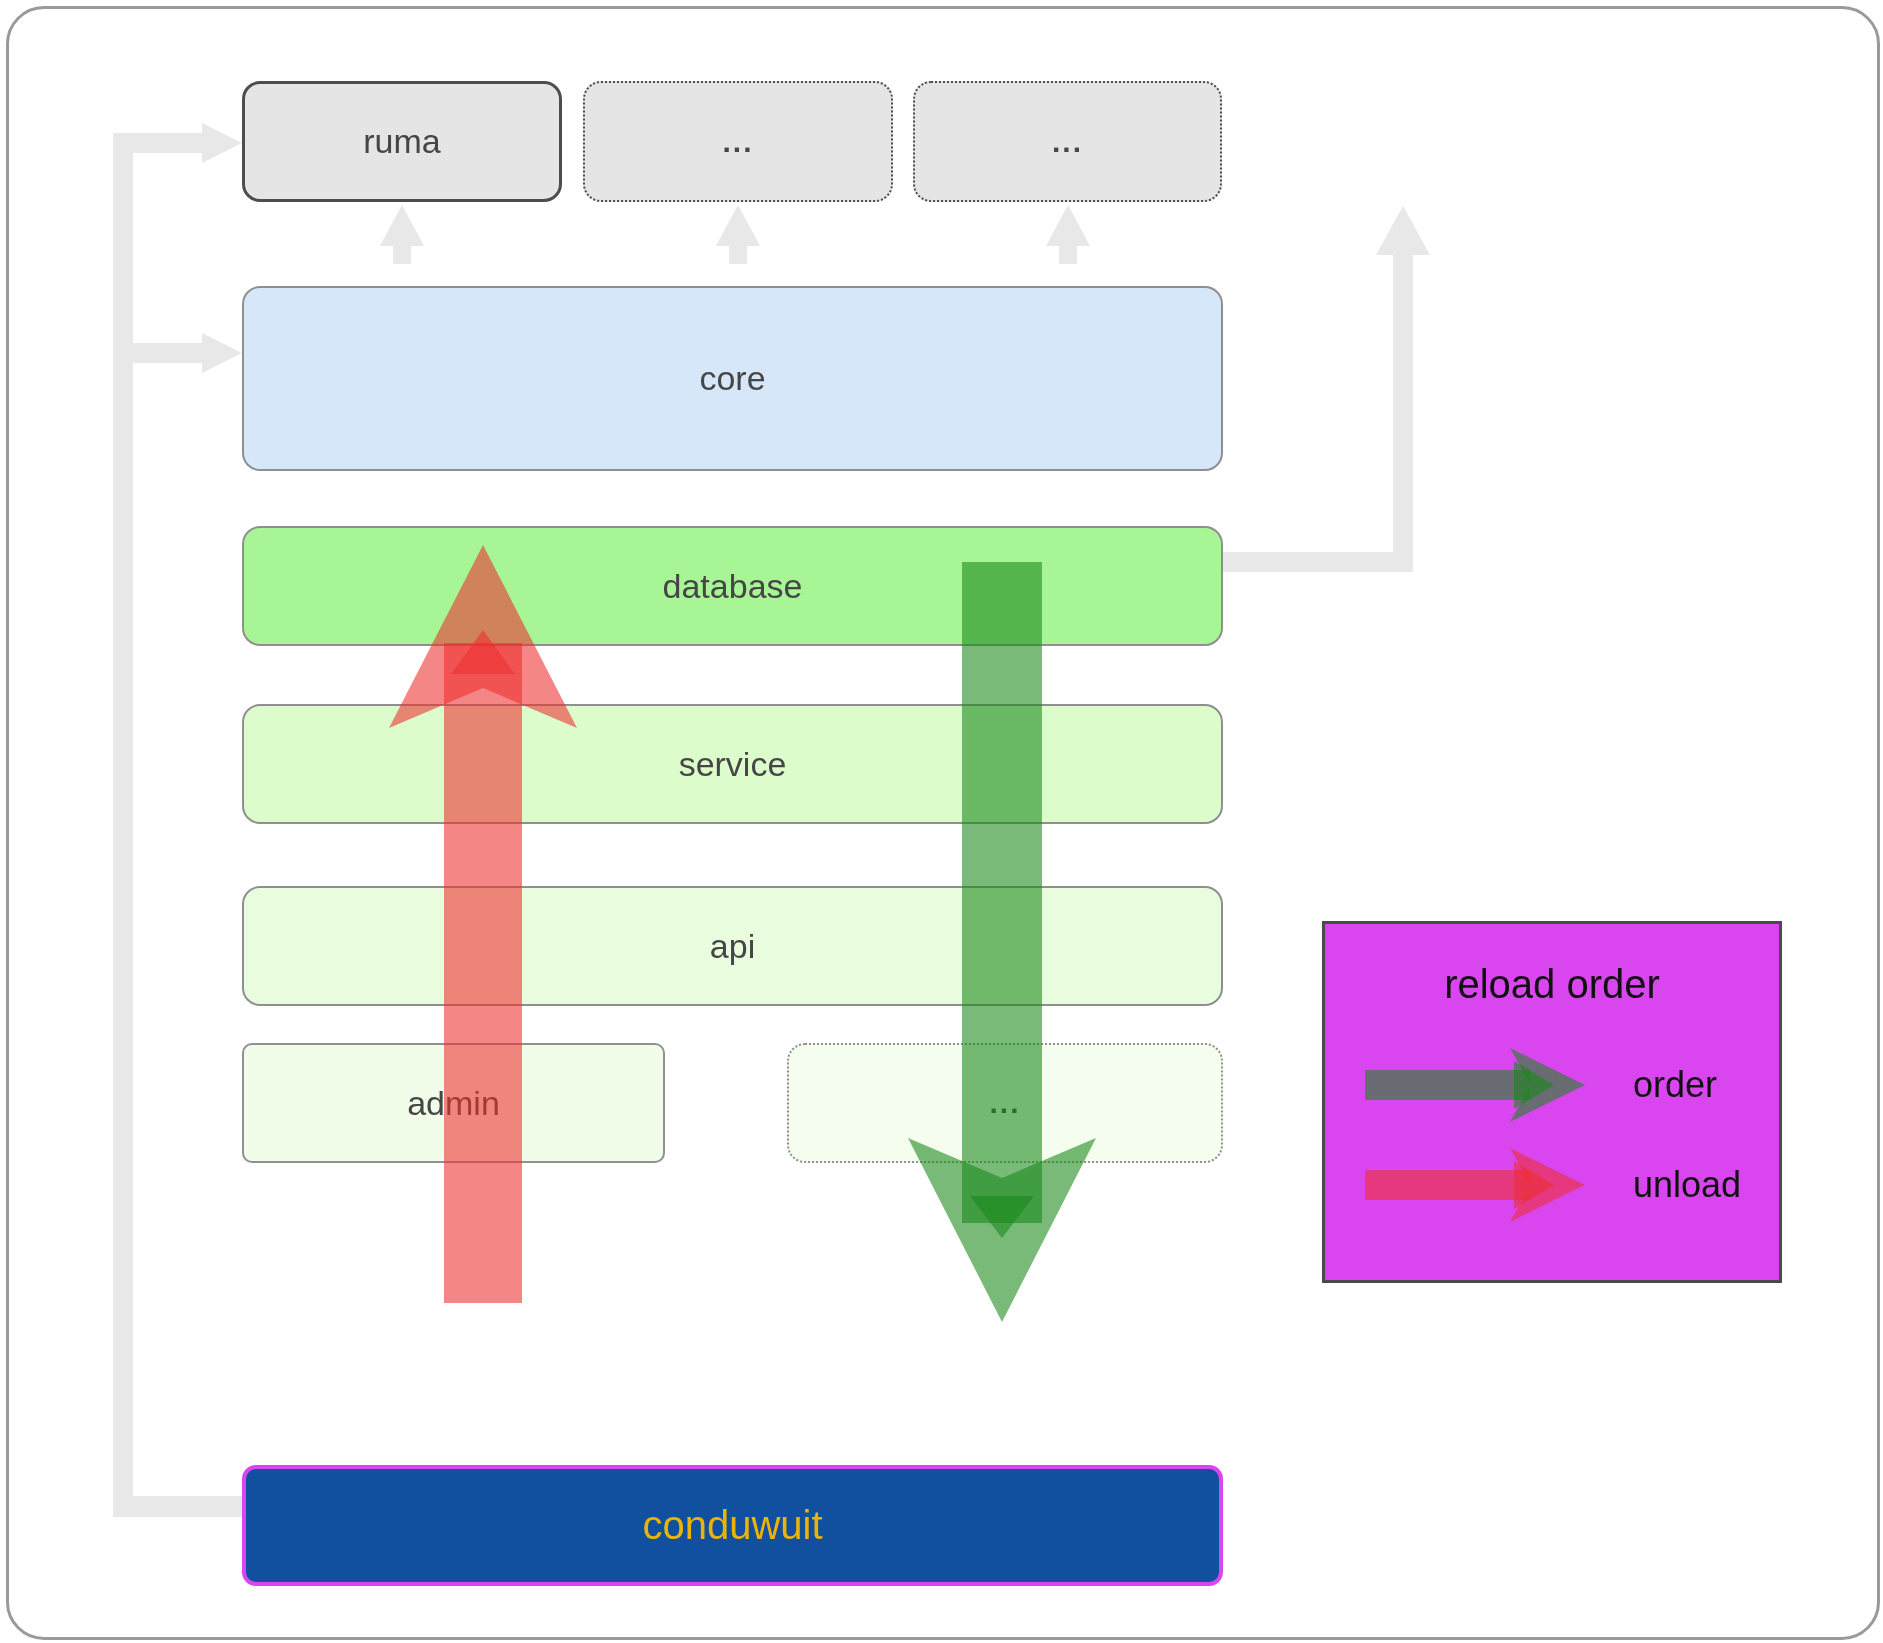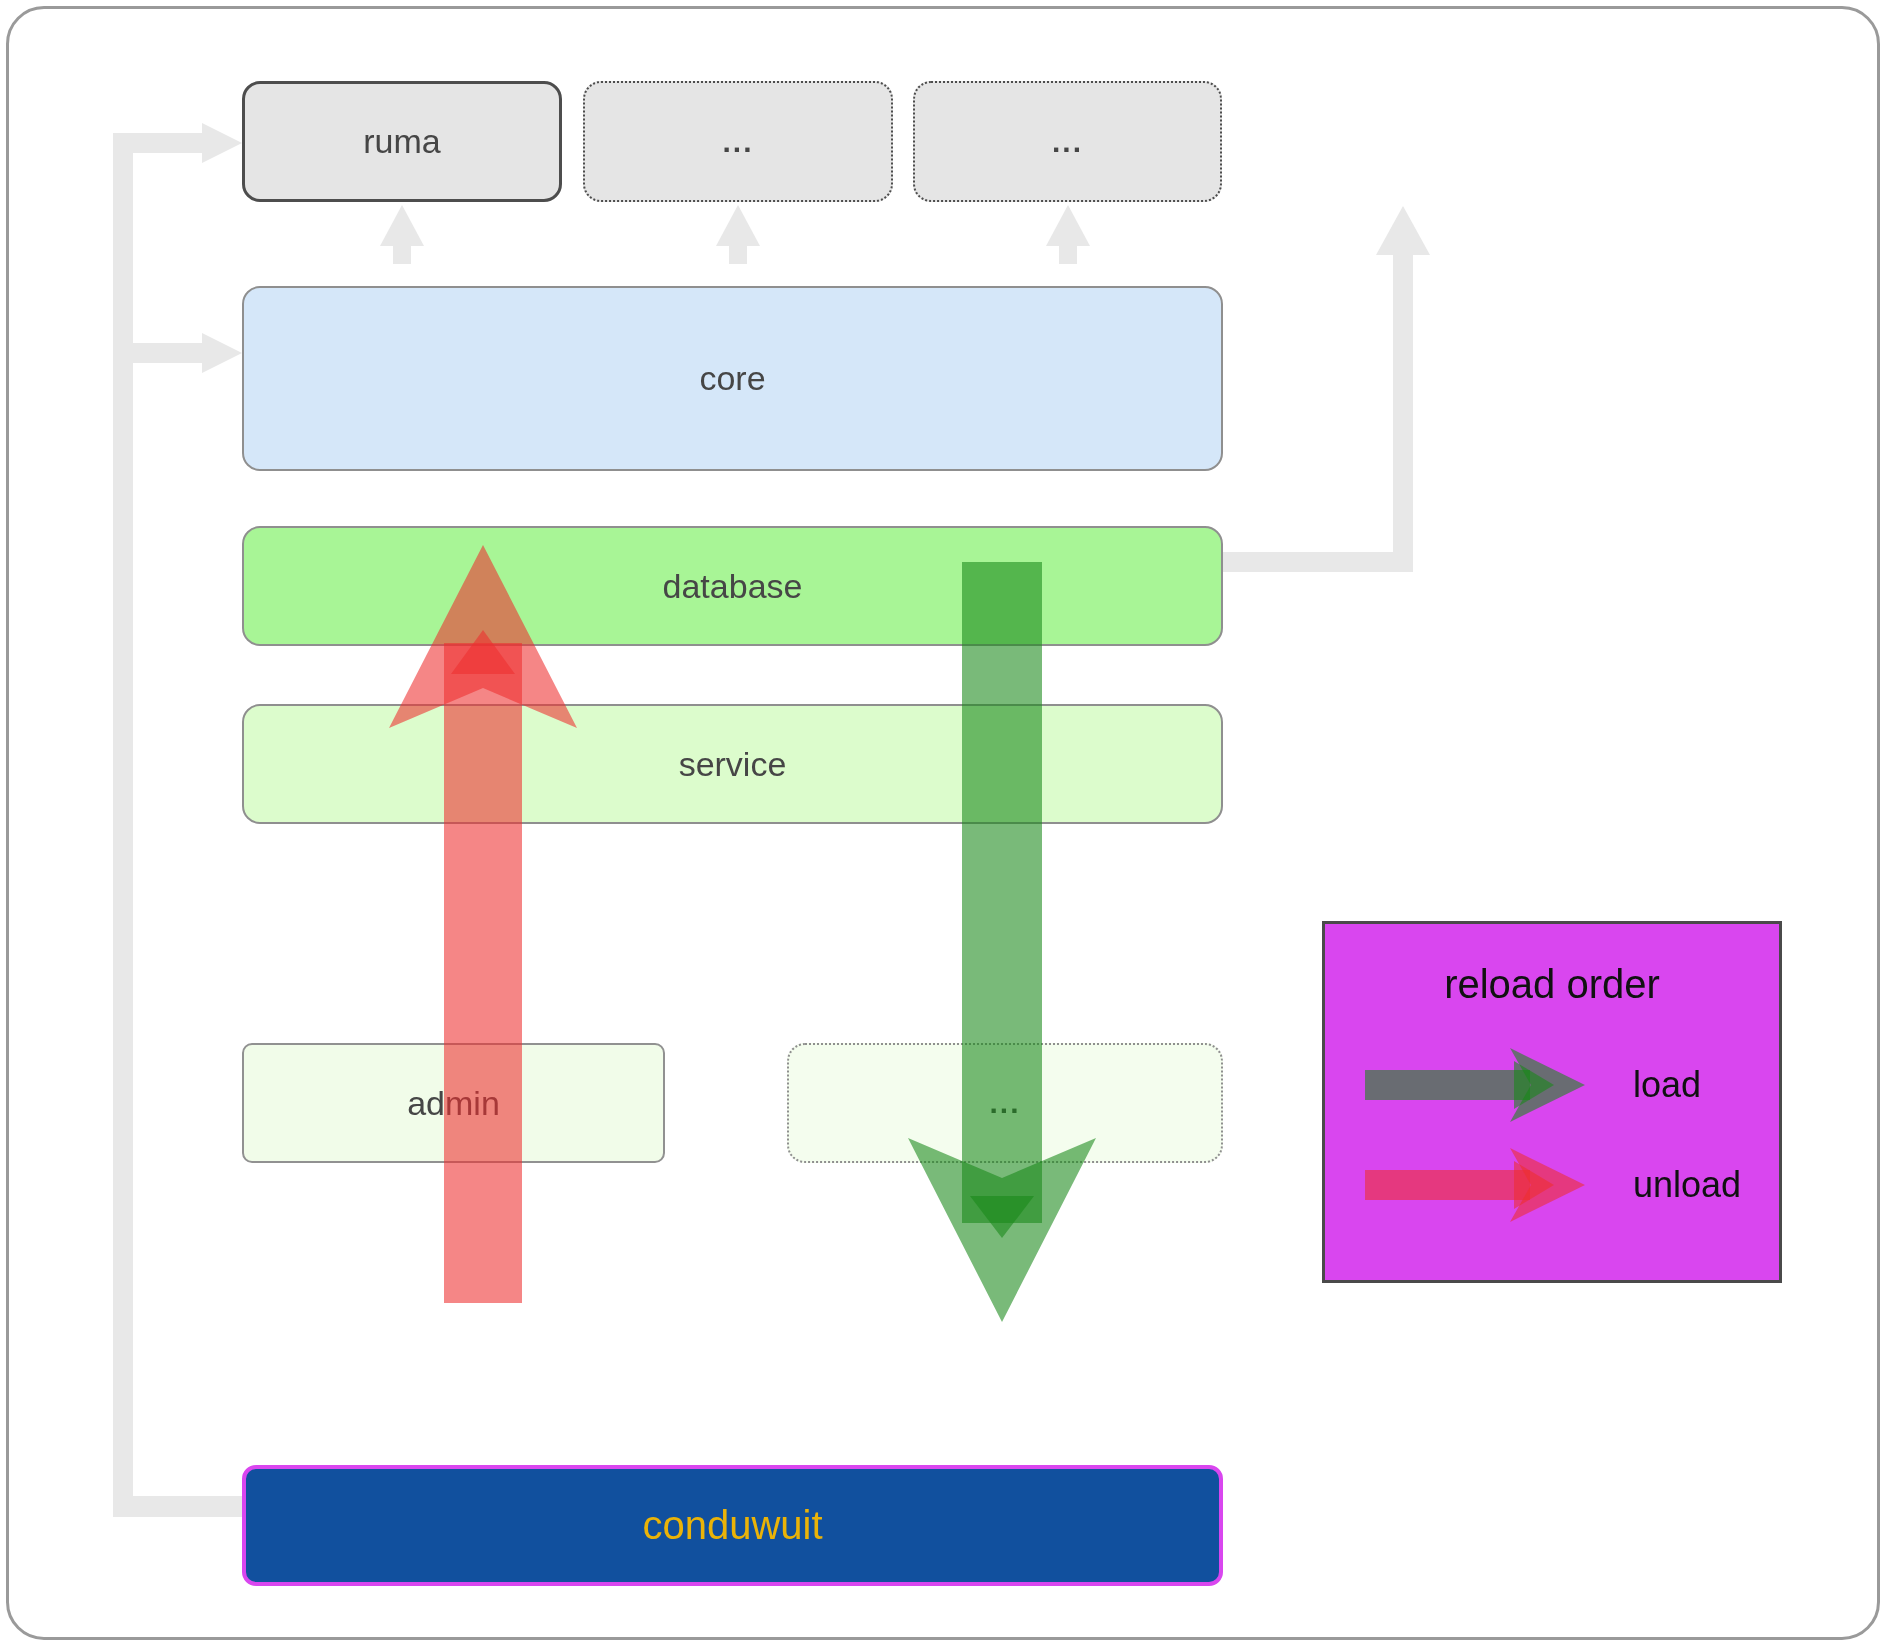--- a/index.html
+++ b/index.html
@@ -89,20 +89,23 @@
 
   <div class="box row core" style="top:262px;height:185px">
     <span>core</span>
   </div>
   <div class="box row database" style="top:502px;height:120px">
     <span>database</span>
   </div>
   <div class="box row service" style="top:680px;height:120px">
     <span>service</span>
   </div>
+  <div class="box row api" style="top:862px;height:120px">
+    <span>api</span>
+  </div>
 
   <div class="box adminbox" style="left:242px;top:1043px;width:423px;height:120px">
     <span>admin</span>
   </div>
   <div class="box morebox dots" style="left:787px;top:1043px;width:436px;height:120px">
     <span>...</span>
   </div>
 
 
   <div class="box row conduwuit" style="top:1441px;height:121px;border-radius:14px">
@@ -131,17 +134,17 @@
         <rect x="1362" y="1067" width="165" height="30"></rect>
         <polygon points="1551,1082 1511,1058 1511,1106"></polygon>
         <polygon points="1582,1082 1507,1045 1528,1082 1507,1119"></polygon>
       </g>
       <g fill="#ee2e2e" fill-opacity="0.58">
         <rect x="1362" y="1167" width="165" height="30"></rect>
         <polygon points="1551,1182 1511,1158 1511,1206"></polygon>
         <polygon points="1582,1182 1507,1145 1528,1182 1507,1219"></polygon>
       </g>
     </svg>
-    <div class="legend-label load">load</div>
+    <div class="legend-label load">order</div>
     <div class="legend-label unload">unload</div>
   </div>
 
 </div>
 
 </body></html>

